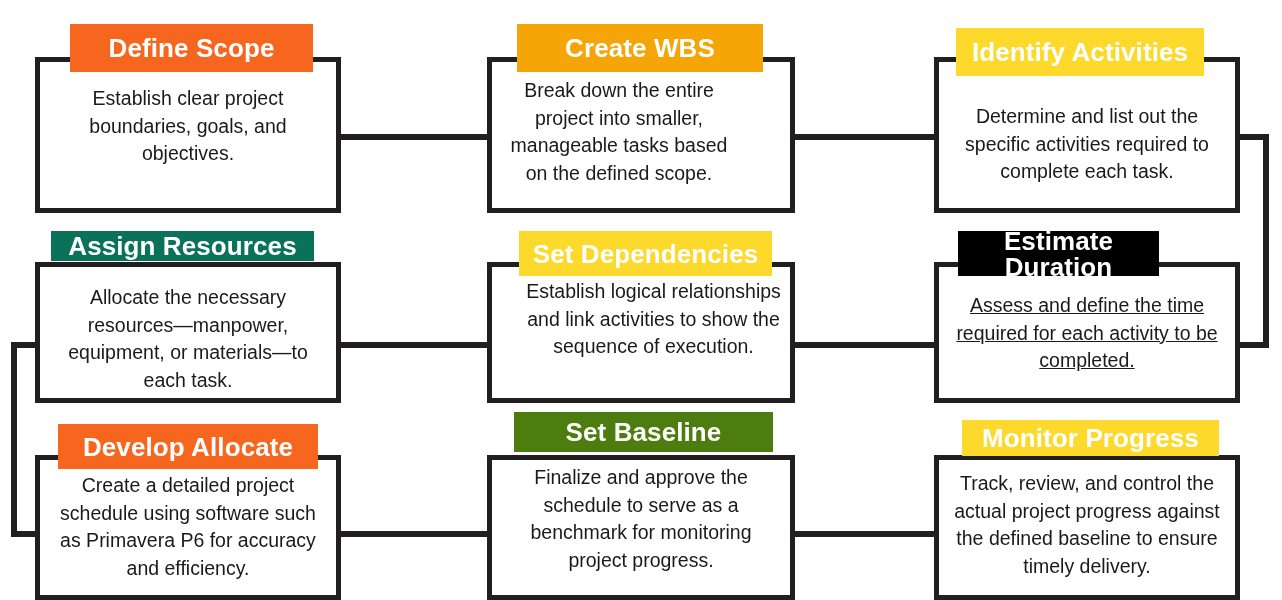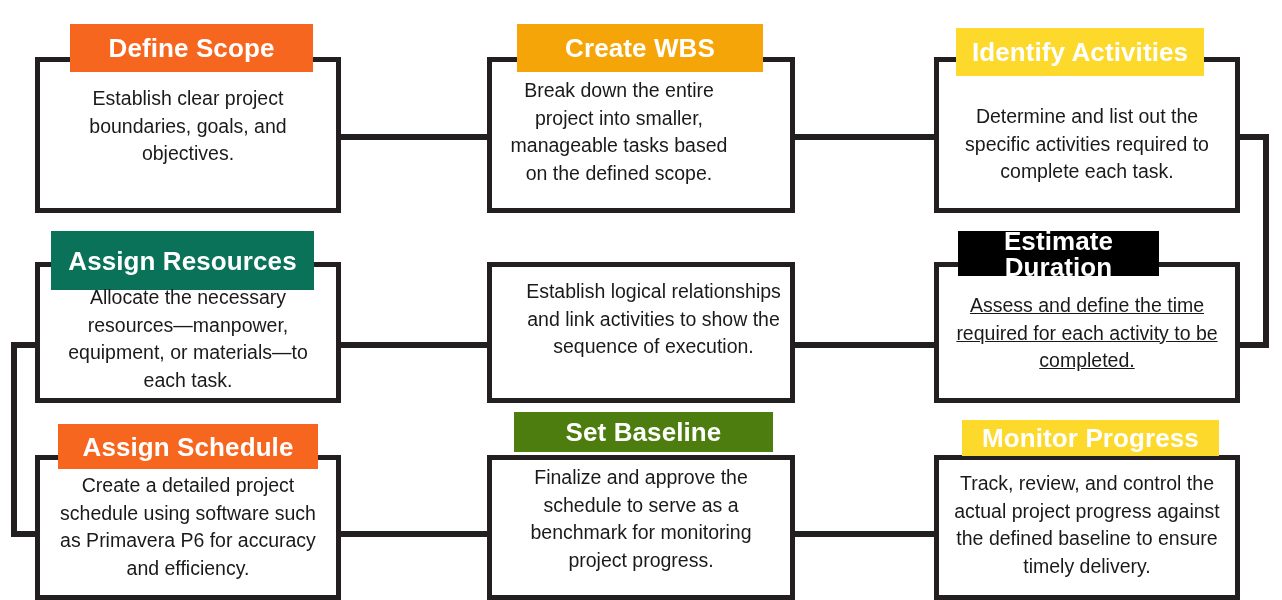--- a/index.html
+++ b/index.html
@@ -54,32 +54,33 @@
 
   <div class="card" style="left:487px;top:57px;width:308px;height:156px;"></div>
   <div class="hdr" style="left:517px;top:24px;width:246px;height:48px;background:#F5A507;">Create WBS</div>
   <div class="body" style="left:493px;top:77px;width:252px;height:130px;">Break down the entire project into smaller, manageable tasks based on the defined scope.</div>
 
   <div class="card" style="left:934px;top:57px;width:306px;height:156px;"></div>
   <div class="hdr" style="left:956px;top:28px;width:248px;height:48px;background:#FCD92B;">Identify Activities</div>
   <div class="body" style="left:942px;top:103px;width:290px;height:110px;">Determine and list out the specific activities required to complete each task.</div>
 
   <div class="card" style="left:35px;top:262px;width:306px;height:141px;"></div>
-  <div class="hdr" style="left:51px;top:231px;width:263px;height:59px;background:#0A7258;">Assign Resources</div>
+  <div class="hdr" style="left:51px;top:231px;width:263px;height:30px;background:#0A7258;">Assign Resources</div>
   <div class="body" style="left:42px;top:284px;width:292px;height:120px;">Allocate the necessary resources—manpower, equipment, or materials—to each task.</div>
 
   <div class="card" style="left:487px;top:262px;width:308px;height:141px;"></div>
+  <div class="hdr" style="left:519px;top:231px;width:253px;height:45px;background:#FCD92B;">Set Dependencies</div>
   <div class="body" style="left:493px;top:278px;width:296px;height:124px;padding-left:31px;">Establish logical relationships and link activities to show the sequence of execution.</div>
 
   <div class="card" style="left:934px;top:262px;width:306px;height:141px;"></div>
   <div class="hdr" style="left:958px;top:231px;width:201px;height:45px;background:#000000;">Estimate Duration</div>
   <div class="body" style="left:940px;top:292px;width:294px;height:110px;text-decoration:underline;">Assess and define the time required for each activity to be completed.</div>
 
   <div class="card" style="left:35px;top:455px;width:306px;height:145px;"></div>
-  <div class="hdr" style="left:58px;top:424px;width:260px;height:45px;background:#F7661F;">Assign Schedule</div>
+  <div class="hdr" style="left:58px;top:424px;width:260px;height:45px;background:#F7661F;">Develop Allocate</div>
   <div class="body" style="left:42px;top:472px;width:292px;height:128px;">Create a detailed project schedule using software such as Primavera P6 for accuracy and efficiency.</div>
 
   <div class="card" style="left:487px;top:455px;width:308px;height:145px;"></div>
   <div class="hdr" style="left:514px;top:412px;width:259px;height:40px;background:#4d7c0f;">Set Baseline</div>
   <div class="body" style="left:493px;top:464px;width:296px;height:128px;">Finalize and approve the schedule to serve as a benchmark for monitoring project progress.</div>
 
   <div class="card" style="left:934px;top:455px;width:306px;height:145px;"></div>
   <div class="hdr" style="left:962px;top:420px;width:257px;height:36px;background:#FCD92B;">Monitor Progress</div>
   <div class="body" style="left:938px;top:470px;width:298px;height:128px;">Track, review, and control the actual project progress against the defined baseline to ensure timely delivery.</div>
 

